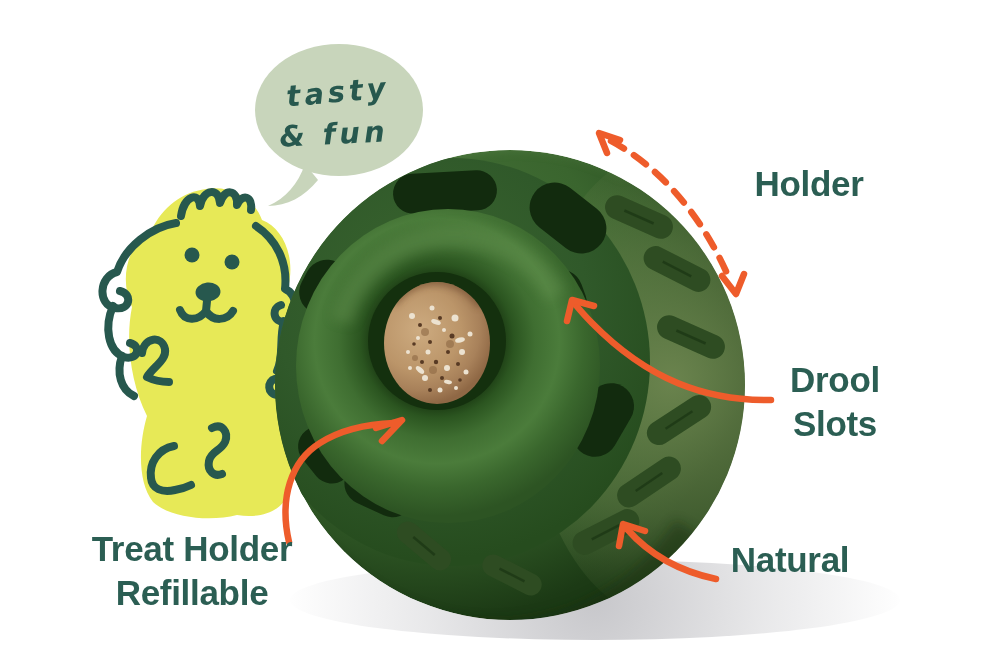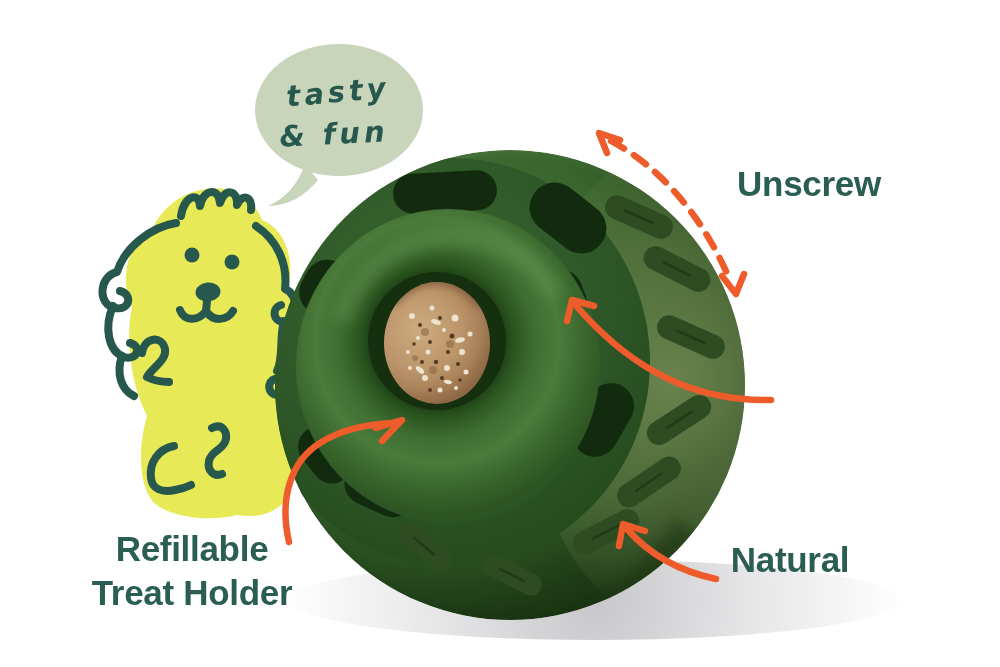--- a/index.html
+++ b/index.html
@@ -249,23 +249,27 @@
       <path d="M 716 579 C 678 571, 648 553, 627 529"></path>
       <path d="M 619 546 L 623 524 L 645 531"></path>
     </g>
   </g>
 </svg>
 
 <div class="hand" id="hand-tasty">tasty</div>
 <div class="hand" id="hand-fun">&amp; fun</div>
 
 <div class="cap" id="lab-unscrew">
-  <span class="ln">Unscrew</span>
+  <span class="ln">Holder</span>
+</div>
+<div class="cap" id="lab-drool">
+  <span class="ln">Drool</span>
+  <span class="ln">Slots</span>
 </div>
 <div class="cap" id="lab-natural">
   <span class="ln">Natural</span>
 </div>
 <div class="cap" id="lab-refill">
+  <span class="ln">Treat Holder</span>
   <span class="ln">Refillable</span>
-  <span class="ln">Treat Holder</span>
 </div>
 
 </div>
 
 </body></html>

